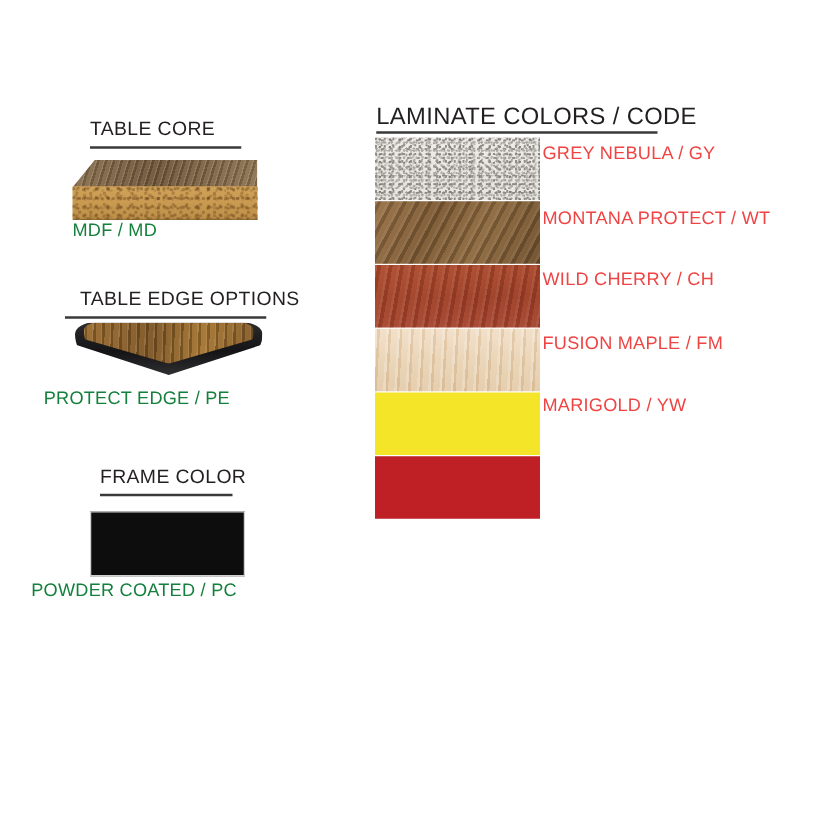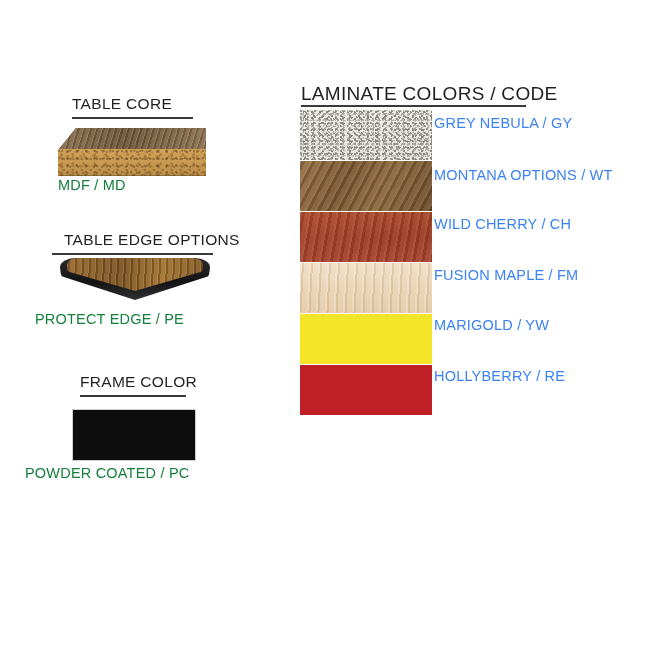--- a/index.html
+++ b/index.html
@@ -137,21 +137,21 @@
   .lam-label {
     position: absolute;
     left: 134px;
     top: 0;
     height: 50px;
     display: flex;
     align-items: center;
     font-size: 14.5px;
     letter-spacing: 0.2px;
     white-space: nowrap;
-    color: #3b82f6;
+    color: #ef4444;
   }
   
   .lam-row:nth-child(1) .lam-label { align-items: flex-start; padding-top: 5px; }
   .lam-row:nth-child(2) .lam-label { align-items: flex-start; padding-top: 6px; }
   .lam-row:nth-child(3) .lam-label { align-items: flex-start; padding-top: 4px; }
   .lam-row:nth-child(4) .lam-label { align-items: flex-start; padding-top: 4px; }
   .lam-row:nth-child(5) .lam-label { align-items: flex-start; padding-top: 3px; }
   .lam-row:nth-child(6) .lam-label { align-items: flex-start; padding-top: 3px; }
   .lam-row:nth-child(7) .lam-label { align-items: flex-start; padding-top: 3px; }
   .lam-row:nth-child(8) .lam-label { align-items: flex-start; padding-top: 3px; }
@@ -242,38 +242,37 @@
 
 <div id="laminate-list">
 
   <div class="lam-row">
     <div class="lam-swatch tex-grey"></div>
     <div class="lam-label">GREY NEBULA / GY</div>
   </div>
 
   <div class="lam-row">
     <div class="lam-swatch tex-walnut"></div>
-    <div class="lam-label">MONTANA OPTIONS / WT</div>
+    <div class="lam-label">MONTANA PROTECT / WT</div>
   </div>
 
 
   <div class="lam-row">
     <div class="lam-swatch tex-cherry"></div>
     <div class="lam-label">WILD CHERRY / CH</div>
   </div>
 
   <div class="lam-row">
     <div class="lam-swatch tex-maple"></div>
     <div class="lam-label">FUSION MAPLE / FM</div>
   </div>
 
   <div class="lam-row">
     <div class="lam-swatch sw-solid" style="background: rgb(244, 229, 41);"></div>
     <div class="lam-label">MARIGOLD / YW</div>
   </div>
 
   <div class="lam-row">
     <div class="lam-swatch sw-solid" style="background: rgb(191, 32, 38);"></div>
-    <div class="lam-label">HOLLYBERRY / RE</div>
   </div>
 
 
 </div>
 
 </body></html>

